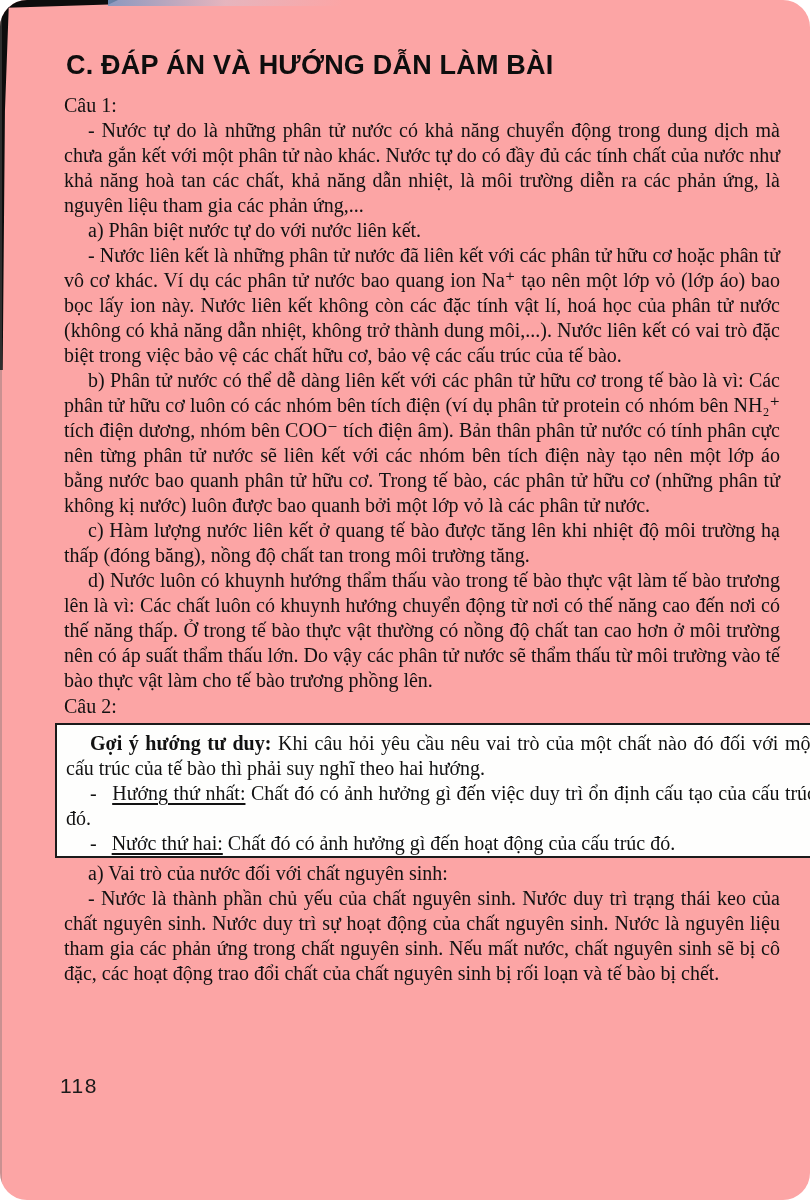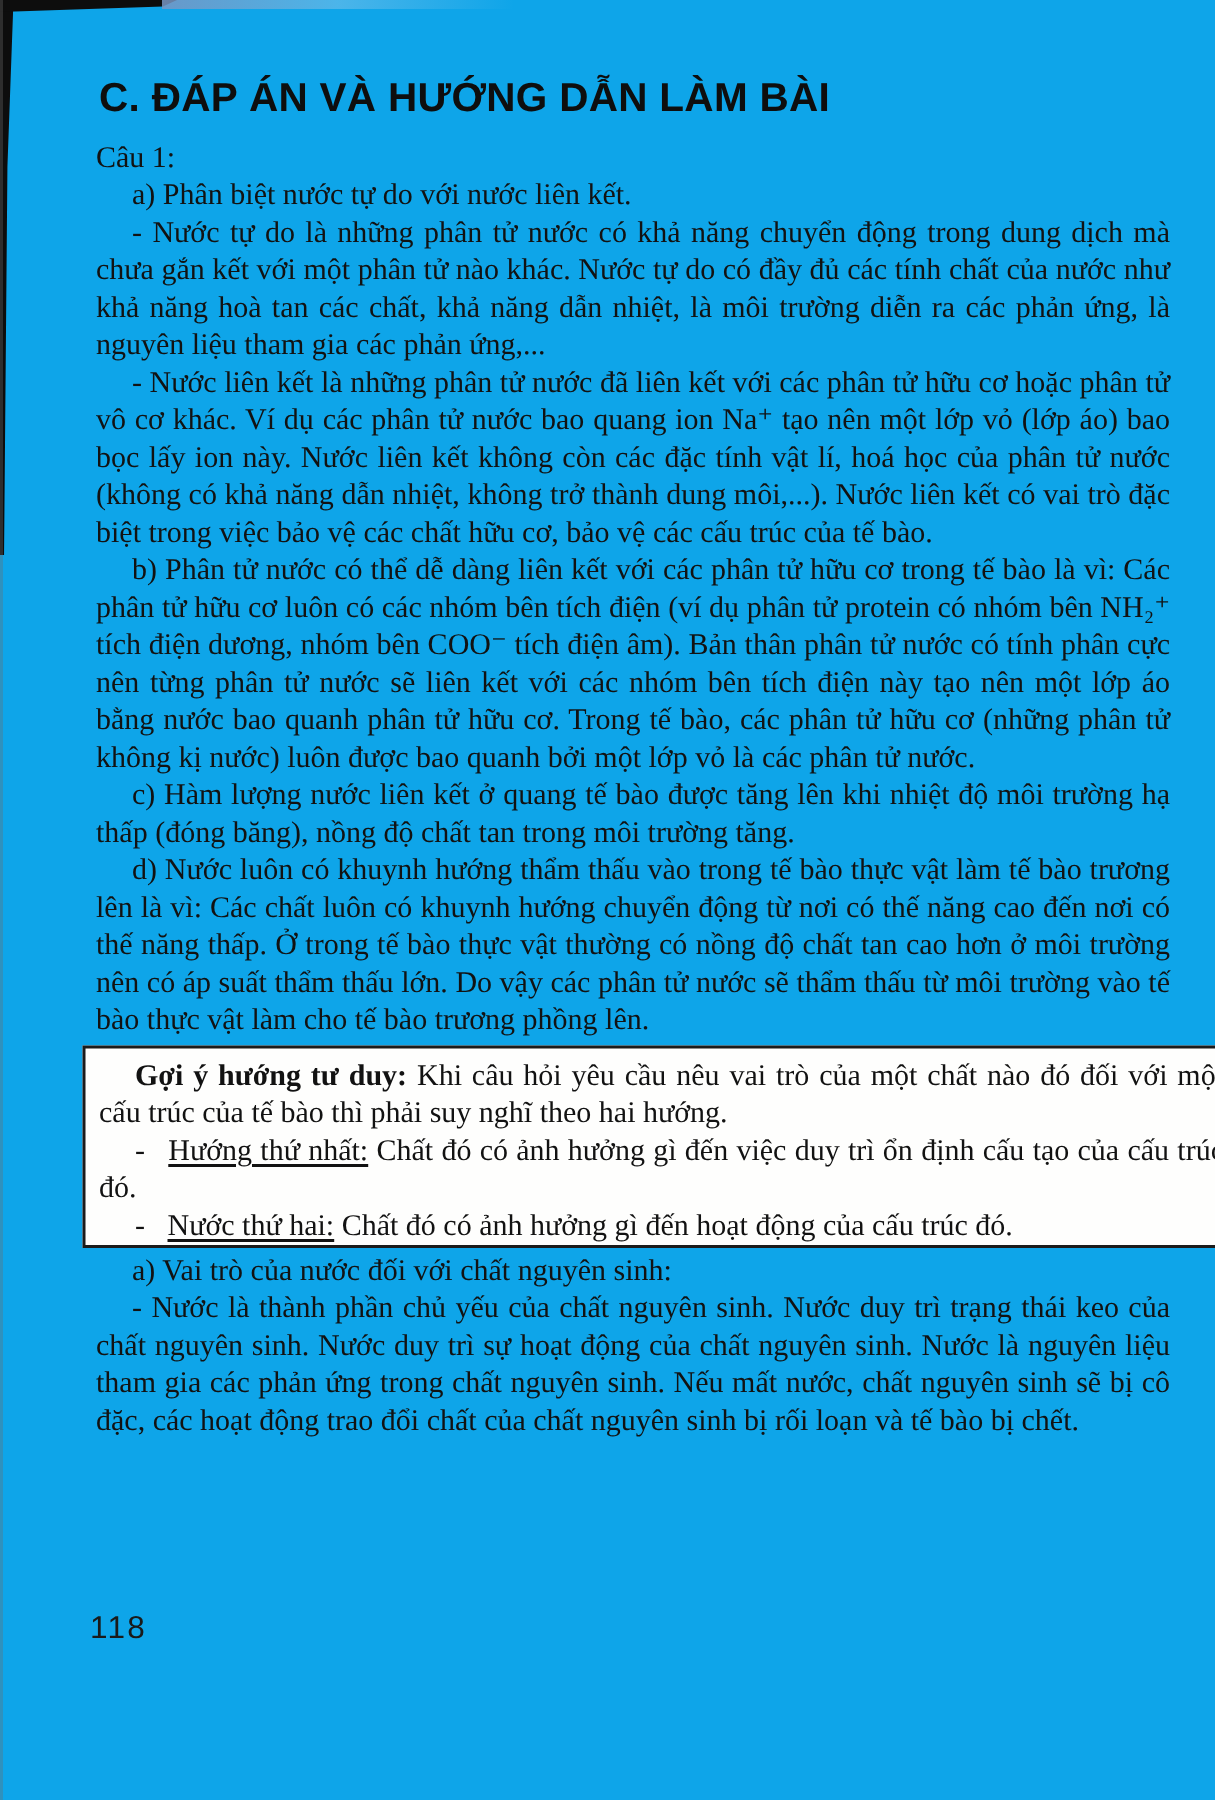--- a/index.html
+++ b/index.html
@@ -4,21 +4,21 @@
 <style>
   html,body{margin:0;padding:0;}
   body{
     width:810px;height:1200px;
     background:#ffffff;
     font-family:"Liberation Serif","DejaVu Serif",serif;
     color:#121212;
   }
   .page{
     position:relative;width:810px;height:1200px;
-    background:#0ea5e9;overflow:hidden;
+    background:#fca5a5;overflow:hidden;border-radius:27px;
   }
   
   .scan-edge-left{
     position:absolute;left:0;top:0;width:2px;height:1200px;
     background:rgba(110,110,110,.35);
   }
   .scan-corner-left{
     position:absolute;left:0;top:0;width:9px;height:370px;
     background:#0d0d0d;
     clip-path:polygon(0 0,100% 0,55% 30%,30% 100%,0 100%);
@@ -81,32 +81,33 @@
   <div class="scan-tint-top"></div>
   <div class="scan-edge-left"></div>
 
   <div class="content">
 
     <h1 class="h-section">C. ĐÁP ÁN VÀ HƯỚNG DẪN LÀM BÀI</h1>
 
 
     <div class="cau-label">Câu 1:</div>
 
+    <p class="body">- Nước tự do là những phân tử nước có khả năng chuyển động trong dung dịch mà chưa gắn kết với một phân tử nào khác. Nước tự do có đầy đủ các tính chất của nước như khả năng hoà tan các chất, khả năng dẫn nhiệt, là môi trường diễn ra các phản ứng, là nguyên liệu tham gia các phản ứng,...</p>
+
     <p class="body">a) Phân biệt nước tự do với nước liên kết.</p>
-
-    <p class="body">- Nước tự do là những phân tử nước có khả năng chuyển động trong dung dịch mà chưa gắn kết với một phân tử nào khác. Nước tự do có đầy đủ các tính chất của nước như khả năng hoà tan các chất, khả năng dẫn nhiệt, là môi trường diễn ra các phản ứng, là nguyên liệu tham gia các phản ứng,...</p>
 
     <p class="body">- Nước liên kết là những phân tử nước đã liên kết với các phân tử hữu cơ hoặc phân tử vô cơ khác. Ví dụ các phân tử nước bao quang ion Na⁺ tạo nên một lớp vỏ (lớp áo) bao bọc lấy ion này. Nước liên kết không còn các đặc tính vật lí, hoá học của phân tử nước (không có khả năng dẫn nhiệt, không trở thành dung môi,...). Nước liên kết có vai trò đặc biệt trong việc bảo vệ các chất hữu cơ, bảo vệ các cấu trúc của tế bào.</p>
 
     <p class="body">b) Phân tử nước có thể dễ dàng liên kết với các phân tử hữu cơ trong tế bào là vì: Các phân tử hữu cơ luôn có các nhóm bên tích điện (ví dụ phân tử protein có nhóm bên NH₂⁺ tích điện dương, nhóm bên COO⁻ tích điện âm). Bản thân phân tử nước có tính phân cực nên từng phân tử nước sẽ liên kết với các nhóm bên tích điện này tạo nên một lớp áo bằng nước bao quanh phân tử hữu cơ. Trong tế bào, các phân tử hữu cơ (những phân tử không kị nước) luôn được bao quanh bởi một lớp vỏ là các phân tử nước.</p>
 
     <p class="body">c) Hàm lượng nước liên kết ở quang tế bào được tăng lên khi nhiệt độ môi trường hạ thấp (đóng băng), nồng độ chất tan trong môi trường tăng.</p>
 
     <p class="body">d) Nước luôn có khuynh hướng thẩm thấu vào trong tế bào thực vật làm tế bào trương lên là vì: Các chất luôn có khuynh hướng chuyển động từ nơi có thế năng cao đến nơi có thế năng thấp. Ở trong tế bào thực vật thường có nồng độ chất tan cao hơn ở môi trường nên có áp suất thẩm thấu lớn. Do vậy các phân tử nước sẽ thẩm thấu từ môi trường vào tế bào thực vật làm cho tế bào trương phồng lên.</p>
 
+    <div class="cau-label">Câu 2:</div>
 
     <div class="hint-box">
       <p class="body"><span class="bold">Gợi ý hướng tư duy:</span><span> Khi câu hỏi yêu cầu nêu vai trò của một chất nào đó đối với một cấu trúc của tế bào thì phải suy nghĩ theo hai hướng.</span></p>
       <p class="body"><span>- </span><span class="u">Hướng thứ nhất:</span><span> Chất đó có ảnh hưởng gì đến việc duy trì ổn định cấu tạo của cấu trúc đó.</span></p>
       <p class="body"><span>- </span><span class="u">Nước thứ hai:</span><span> Chất đó có ảnh hưởng gì đến hoạt động của cấu trúc đó.</span></p>
     </div>
 
     <p class="body">a) Vai trò của nước đối với chất nguyên sinh:</p>
 
     <p class="body">- Nước là thành phần chủ yếu của chất nguyên sinh. Nước duy trì trạng thái keo của chất nguyên sinh. Nước duy trì sự hoạt động của chất nguyên sinh. Nước là nguyên liệu tham gia các phản ứng trong chất nguyên sinh. Nếu mất nước, chất nguyên sinh sẽ bị cô đặc, các hoạt động trao đổi chất của chất nguyên sinh bị rối loạn và tế bào bị chết.</p>

